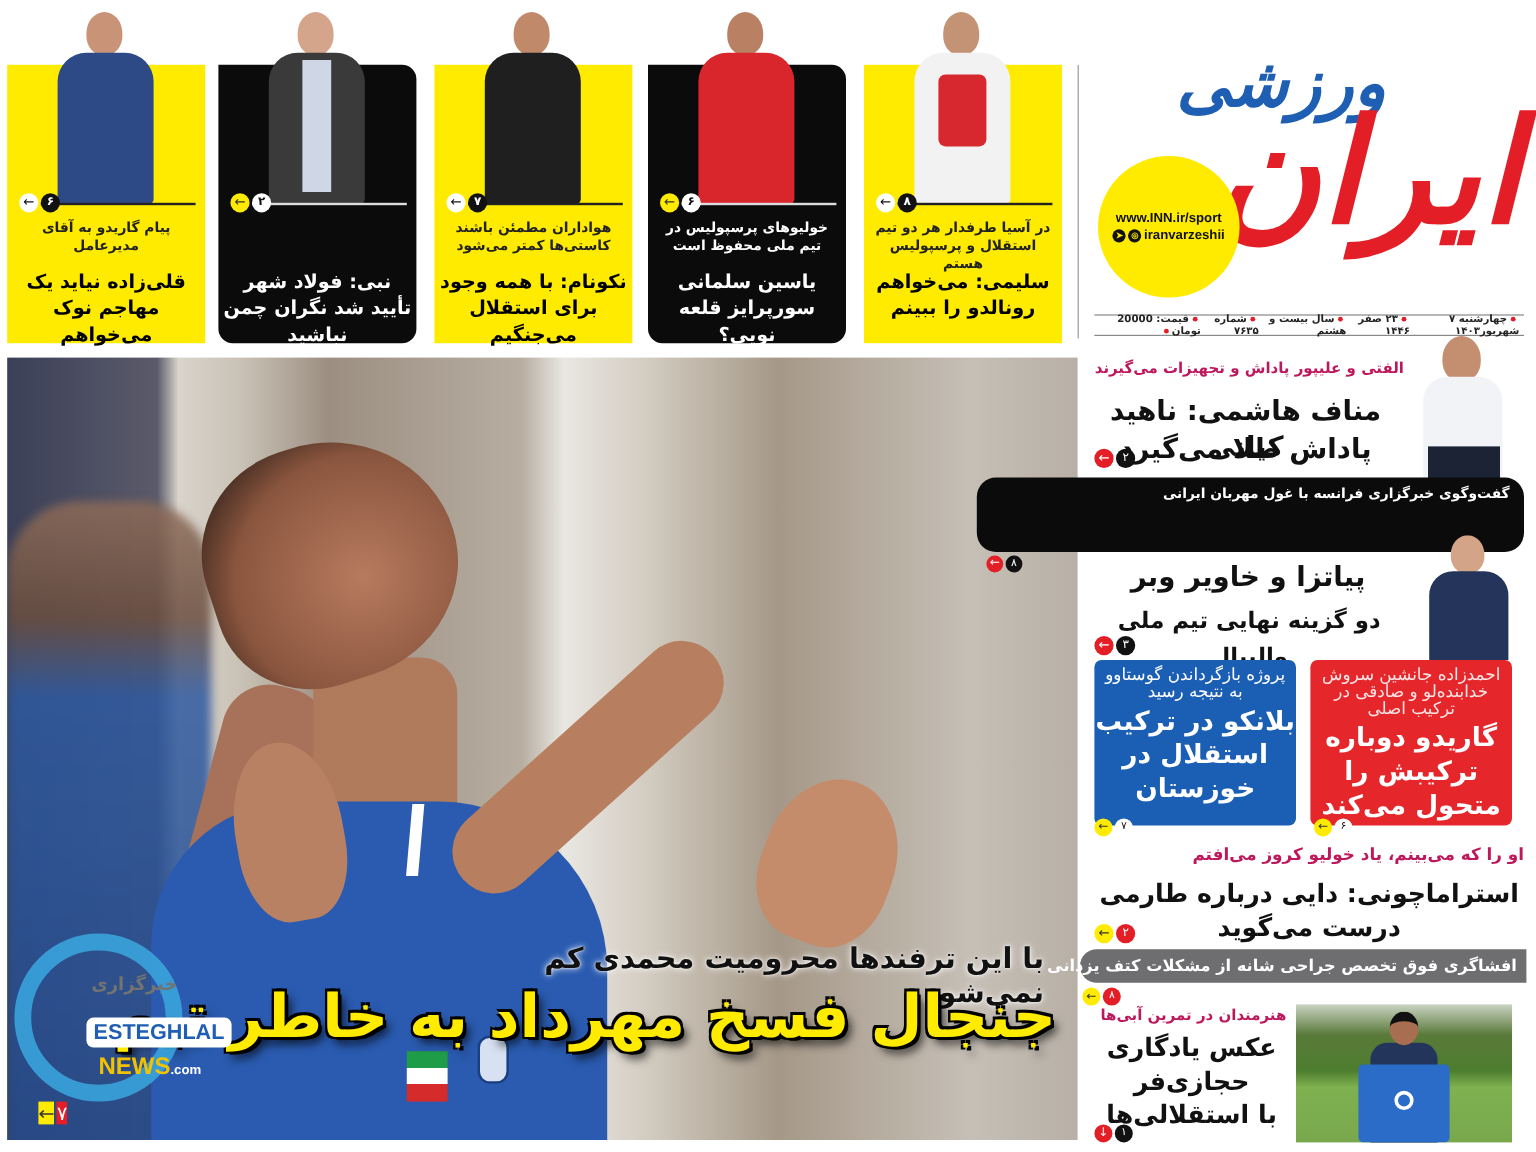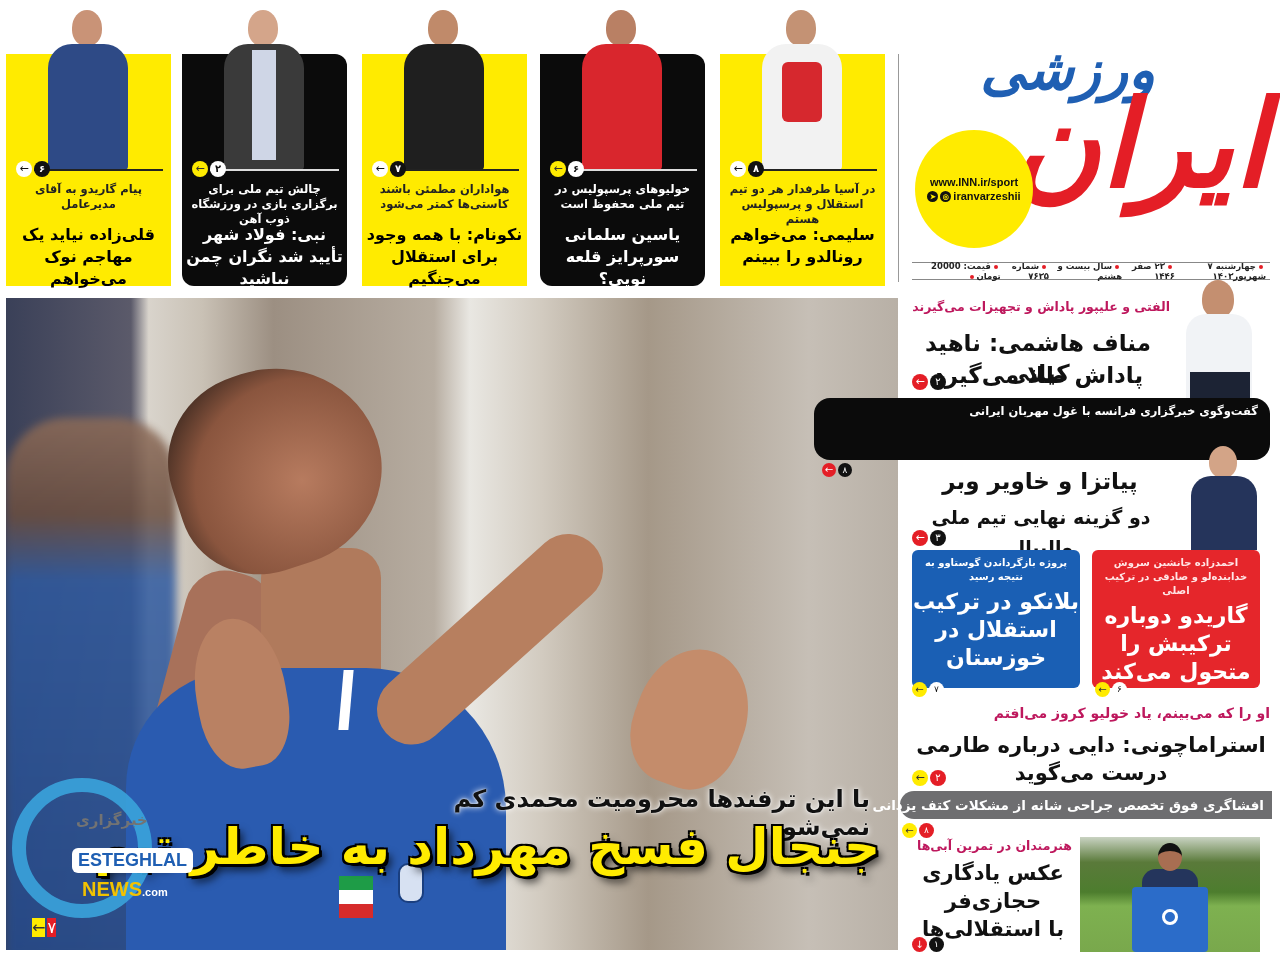--- a/index.html
+++ b/index.html
@@ -72,21 +72,21 @@
   .pt-head { position: absolute; border-radius: 50% 50% 45% 45%; background: #c48f70; }
   .pt-body { position: absolute; border-radius: 20px 20px 0 0; }
 
   .black-banner { position: absolute; left: 814px; top: 398px; width: 456px; height: 62px; background: #0b0b0b; border-radius: 16px 16px 16px 16px; }
   .black-banner .k { position: absolute; right: 12px; top: 6px; font-size: 11.5px; color: #fff; font-weight: bold; }
   .black-banner .h { position: absolute; right: 10px; top: 24px; font-size: 20px; color: #ffeb00; font-weight: 900; white-space: nowrap; }
 
   .box { position: absolute; top: 550px; width: 168px; height: 138px; border-radius: 6px; text-align: center; padding-top: 6px; }
   .box.red { left: 1092px; background: #e5262b; }
   .box.blue { left: 912px; background: #1a5fb4; }
-  .box .k { font-size: 10px; line-height: 14px; color: #fff; font-weight: bold; padding: 0 4px; }
+  .box .k { font-size: 14px; line-height: 14px; color: #fff; font-weight: normal; padding: 0 4px; }
   .box.red .k { color: #ffe6e6; }
   .box .h { font-size: 22px; line-height: 28px; color: #fff; font-weight: 900; margin-top: 4px; }
 
   .grey-pill { position: absolute; left: 900px; top: 791px; width: 372px; height: 28px; background: #6e6e70; border-radius: 14px 0 0 14px; color: #fff; font-size: 13.5px; font-weight: 900; line-height: 28px; padding-right: 8px; text-align: right; white-space: nowrap; }
 
   .training-photo { position: absolute; left: 1080px; top: 837px; width: 180px; height: 115px; background: linear-gradient(180deg, #c9d3c2 0%, #5a7a3a 22%, #4d7d2e 48%, #7eb150 60%, #79a84c 100%); overflow: hidden; }
   .training-photo .man-head { position: absolute; left: 78px; top: 6px; width: 24px; height: 28px; border-radius: 50%; background: #a86e52; border-top: 8px solid #111; }
   .training-photo .man-body { position: absolute; left: 62px; top: 32px; width: 56px; height: 90px; background: #24355c; border-radius: 14px 14px 0 0; }
   .training-photo .shirt { position: absolute; left: 52px; top: 50px; width: 76px; height: 65px; background: #2b6cc9; border-radius: 4px; }
   .training-photo .shirt .logo { position: absolute; left: 30px; top: 22px; width: 16px; height: 16px; border-radius: 50%; border: 3px solid #fff; }
@@ -150,21 +150,20 @@
   <div class="photo">
     <div class="head" style="background:#d4a58a;"></div>
     <div class="body" style="background:#3a3a3a;"></div>
     <div style="position:absolute;left:40px;top:40px;width:24px;height:110px;background:#cfd6e6;"></div>
   </div>
   <div class="rule"></div>
   <div class="marker">
     <span class="arrow y">←</span>
     <span class="num wh">۲</span>
   </div>
-  <div class="kicker">چالش تیم ملی برای برگزاری بازی در ورزشگاه ذوب آهن</div>
   <div class="headline">نبی: فولاد شهر تأیید شد نگران چمن نباشید</div>
 </div>
 
 <div class="teaser yellow" style="left:6px;">
   <div class="photo">
     <div class="head" style="background:#c99377;"></div>
     <div class="body" style="background:#2e4a86;"></div>
   </div>
   <div class="rule"></div>
   <div class="marker">

